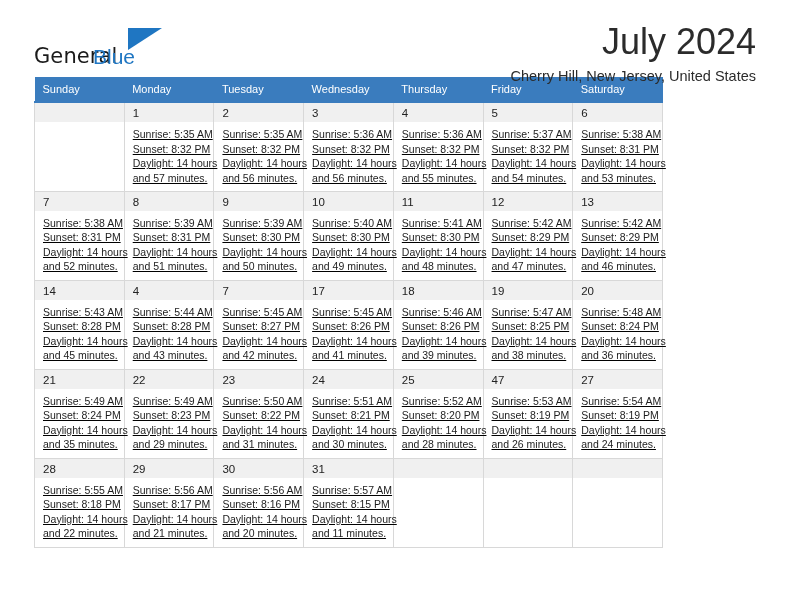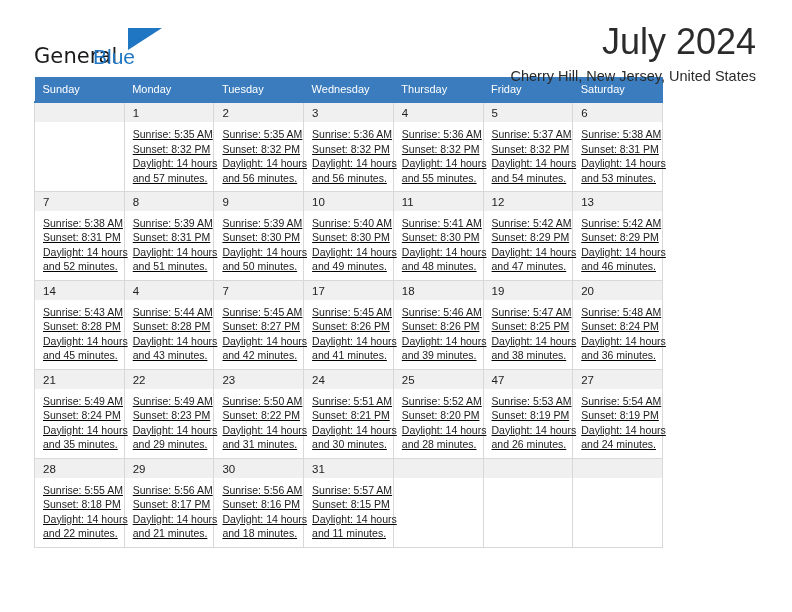--- a/index.html
+++ b/index.html
@@ -510,21 +510,21 @@
               </div>
             </div>
           </td>
           <td>
             <div class="cell-inner">
               <div class="daynum">30</div>
               <div class="lines">
                 <div>Sunrise: 5:56 AM</div>
                 <div>Sunset: 8:16 PM</div>
                 <div>Daylight: 14 hours</div>
-                <div>and 18 minutes.</div>
+                <div>and 20 minutes.</div>
               </div>
             </div>
           </td>
           <td>
             <div class="cell-inner">
               <div class="daynum">31</div>
               <div class="lines">
                 <div>Sunrise: 5:57 AM</div>
                 <div>Sunset: 8:15 PM</div>
                 <div>Daylight: 14 hours</div>

